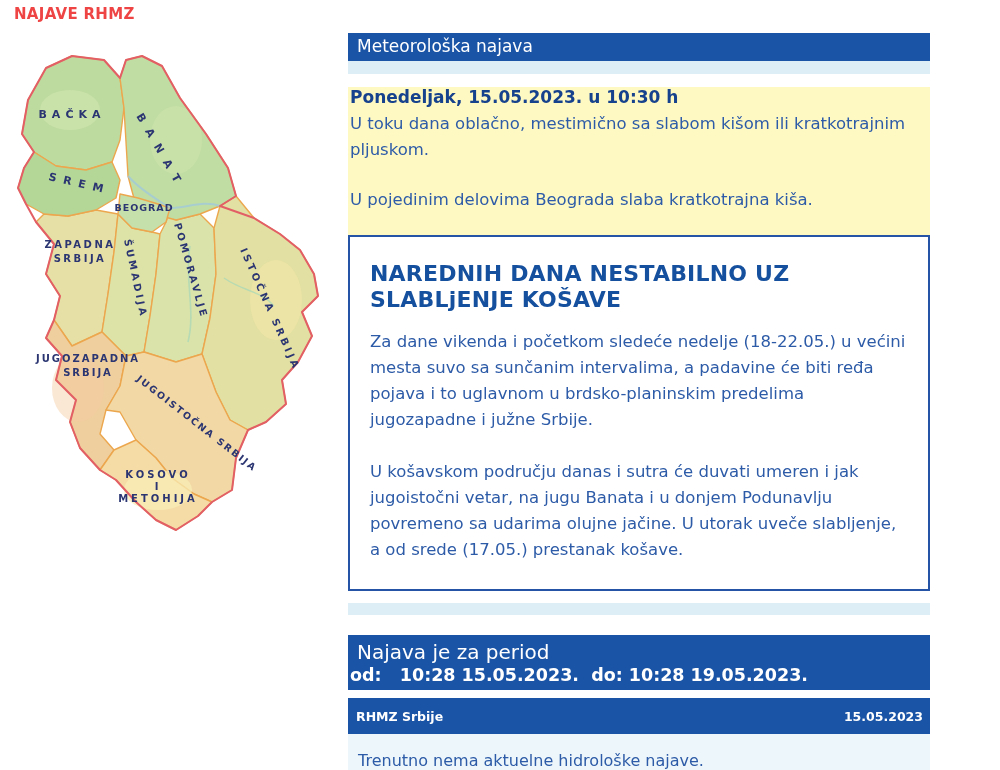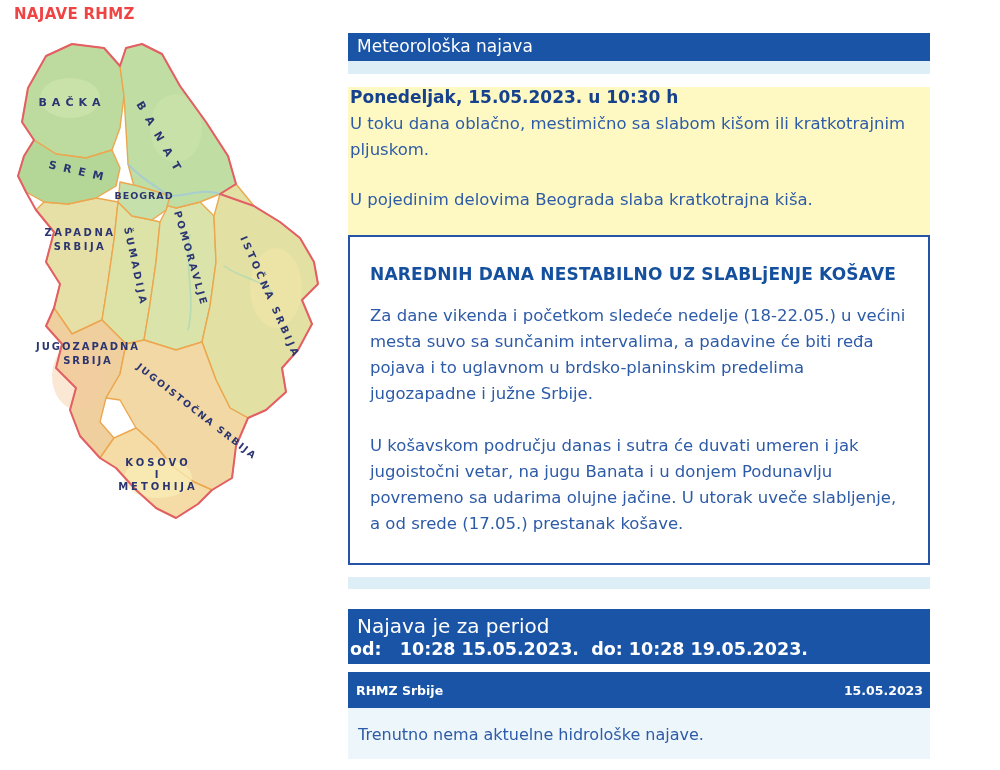--- a/index.html
+++ b/index.html
@@ -6,21 +6,21 @@
   body{
     width:1000px;height:770px;position:relative;overflow:hidden;
     background:#ffffff;
     font-family:"DejaVu Sans","Liberation Sans",sans-serif;
     -webkit-font-smoothing:antialiased;
   }
   .page-title{
     position:absolute;left:14px;top:5px;
     font-size:15px;font-weight:bold;color:#ef4444;letter-spacing:.3px;
   }
-  .map-wrap{position:absolute;left:8px;top:36px;width:330px;height:492px;}
+  .map-wrap{position:absolute;left:8px;top:48px;width:330px;height:492px;}
   .map-label{font-weight:bold;fill:#2b3571;}
 
   .right-col{position:absolute;left:348px;top:33px;width:582px;}
 
   .bar{background:#1a54a6;color:#ffffff;}
   .bar-main{font-size:17px;padding:3px 9px 5px 9px;}
   .strip-light{height:13px;background:#ddeef7;}
 
   .content{background:#fef9c3;}
   .issued-heading{
@@ -31,21 +31,21 @@
   .p1{margin:2px 0 0 2px;}
   .p2{margin:24px 0 0 2px;}
 
   .warn-box{
     margin-top:22px;
     border:2px solid #2553a5;background:#ffffff;
     padding:24px 18px 26px 20px;
     box-sizing:border-box;
   }
   .warn-heading{
-    font-size:17px;font-weight:bold;color:#15509e;
+    font-size:22px;font-weight:bold;color:#15509e;
     line-height:26px;margin:0 0 16px 0;letter-spacing:.2px;
   }
   .warn-p2{margin-top:26px;}
 
   .period-bar{margin-top:20px;padding:4px 0 5px 0;}
   .period-line1{font-size:20px;padding:1px 8px 0 9px;}
   .period-line2{font-size:17.5px;font-weight:bold;padding:1px 8px 0 2px;white-space:pre;}
 
   .gap-white{height:8px;background:#ffffff;}
 

